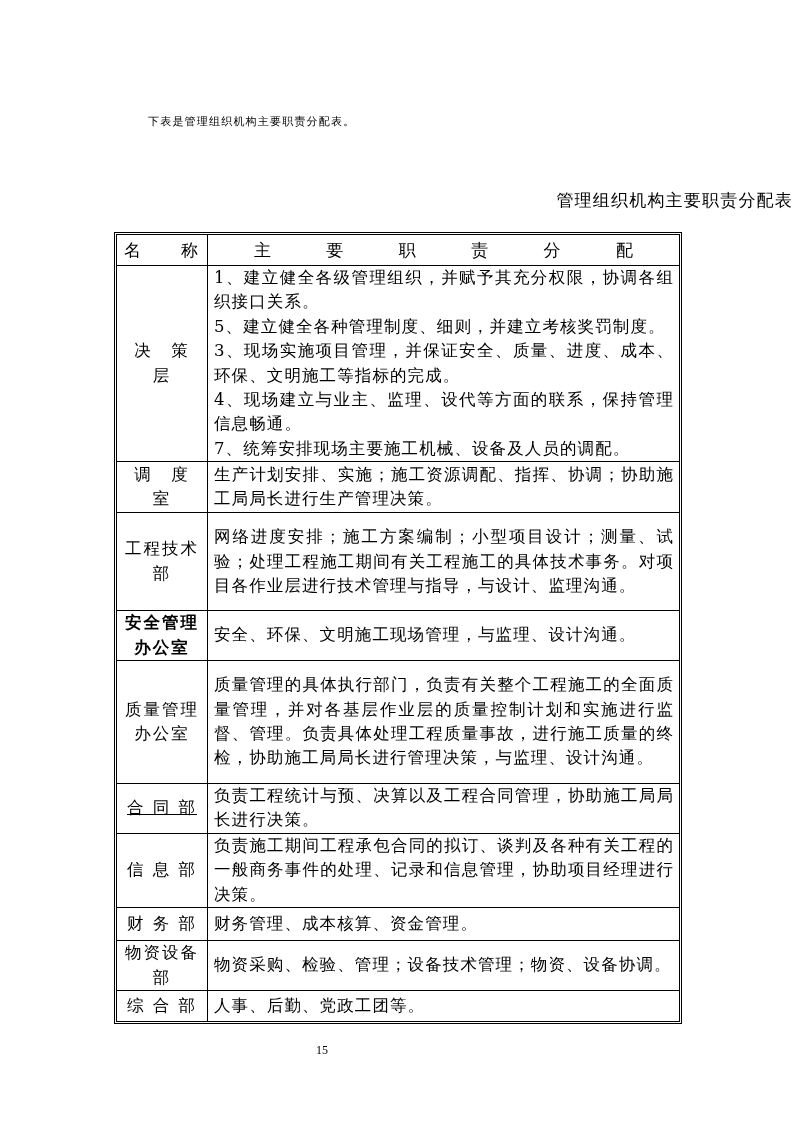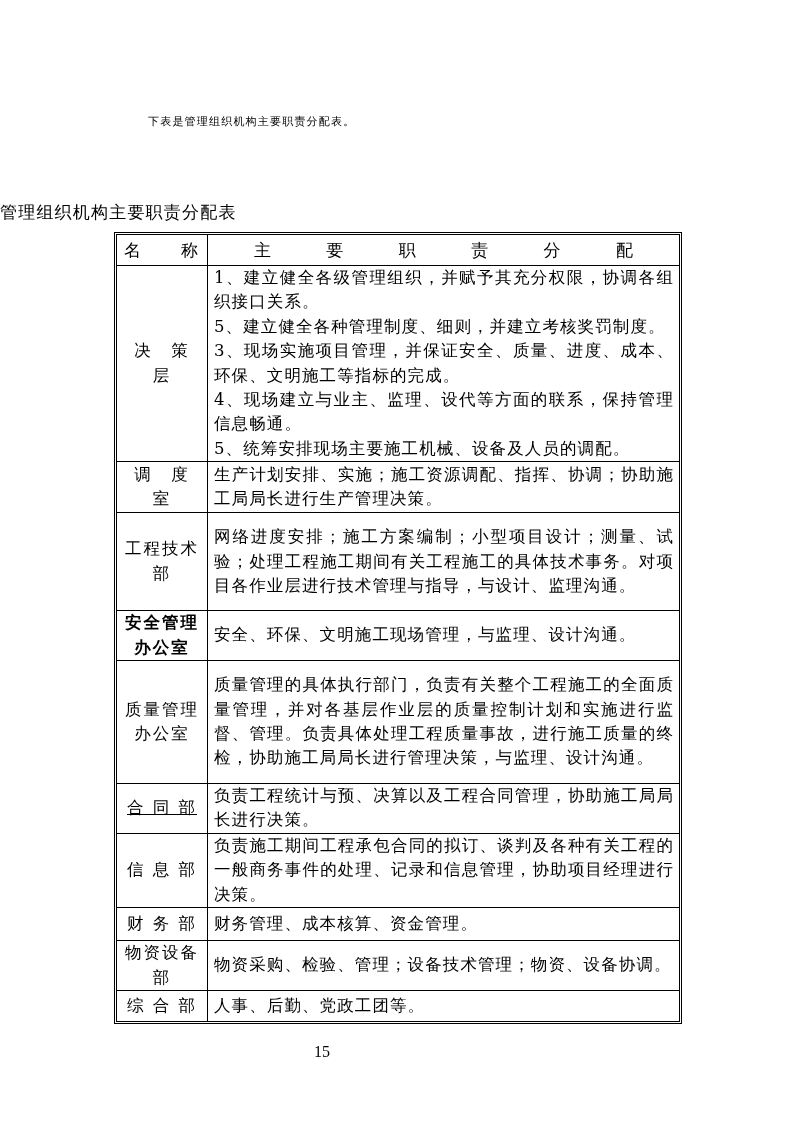--- a/index.html
+++ b/index.html
@@ -7,43 +7,43 @@
     width: 793px; height: 1122px; position: relative; overflow: hidden;
     font-family: "DejaVu Serif", "Liberation Serif", serif;
     color: #000;
   }
   .intro {
     position: absolute; left: 148px; top: 110px;
     font-size: 11px; letter-spacing: 1.2px; line-height: 24px;
     white-space: nowrap;
   }
   .table-title {
-    position: absolute; left: 0; width: 793px; top: 200px;
-    text-align: left; font-size: 17px; letter-spacing: 1.2px; line-height: 24px;
+    position: absolute; left: 0; width: 793px; top: 188px;
+    text-align: right; font-size: 17px; letter-spacing: 1.2px; line-height: 24px;
   }
   .table-wrap {
     position: absolute; left: 114px; top: 232px; width: 568px;
     border: 3px double #000; box-sizing: border-box;
   }
   table { border-collapse: collapse; width: 100%; table-layout: fixed; }
   td {
     border: 1px solid #000; padding: 0 5px 0 6px;
     font-size: 16.5px; line-height: 24.4px; vertical-align: middle;
     letter-spacing: 1.1px;
   }
   tr:first-child td { border-top: none; }
   tr:last-child td { border-bottom: none; }
   td:first-child { border-left: none; width: 86px; text-align: center; padding: 0 2px; letter-spacing: 2px; }
   td:last-child { border-right: none; text-align: justify; }
   .hdr td { height: 30px; font-size: 17px; }
   .hdr td:last-child { text-align: center; }
   .duty-line { display: block; }
   .page-number {
     position: absolute; left: 0; width: 644px; top: 1043px;
-    text-align: center; font-size: 16px;
+    text-align: center; font-size: 12px;
     font-family: "Liberation Serif", serif;
   }
 </style>
 </head>
 <body>
 
 <div class="intro">下表是管理组织机构主要职责分配表。</div>
 
 <div class="table-title">管理组织机构主要职责分配表</div>
 
@@ -55,21 +55,21 @@
         <td style="white-space:pre">主　　　要　　　职　　　责　　　分　　　配</td>
       </tr>
     <tr>
           <td style="white-space: pre-line; height: 195px;">决　策
 层</td>
           <td>
             <span class="duty-line">1、建立健全各级管理组织，并赋予其充分权限，协调各组织接口关系。</span>
             <span class="duty-line">5、建立健全各种管理制度、细则，并建立考核奖罚制度。</span>
             <span class="duty-line">3、现场实施项目管理，并保证安全、质量、进度、成本、环保、文明施工等指标的完成。</span>
             <span class="duty-line">4、现场建立与业主、监理、设代等方面的联系，保持管理信息畅通。</span>
-            <span class="duty-line">5、统筹安排现场主要施工机械、设备及人员的调配。</span>
+            <span class="duty-line">7、统筹安排现场主要施工机械、设备及人员的调配。</span>
           </td>
         </tr>
         <tr>
           <td style="white-space: pre-line; height: 50px;">调　度
 室</td>
           <td>
             <span class="duty-line">生产计划安排、实施；施工资源调配、指挥、协调；协助施工局局长进行生产管理决策。</span>
           </td>
         </tr>
         <tr>

